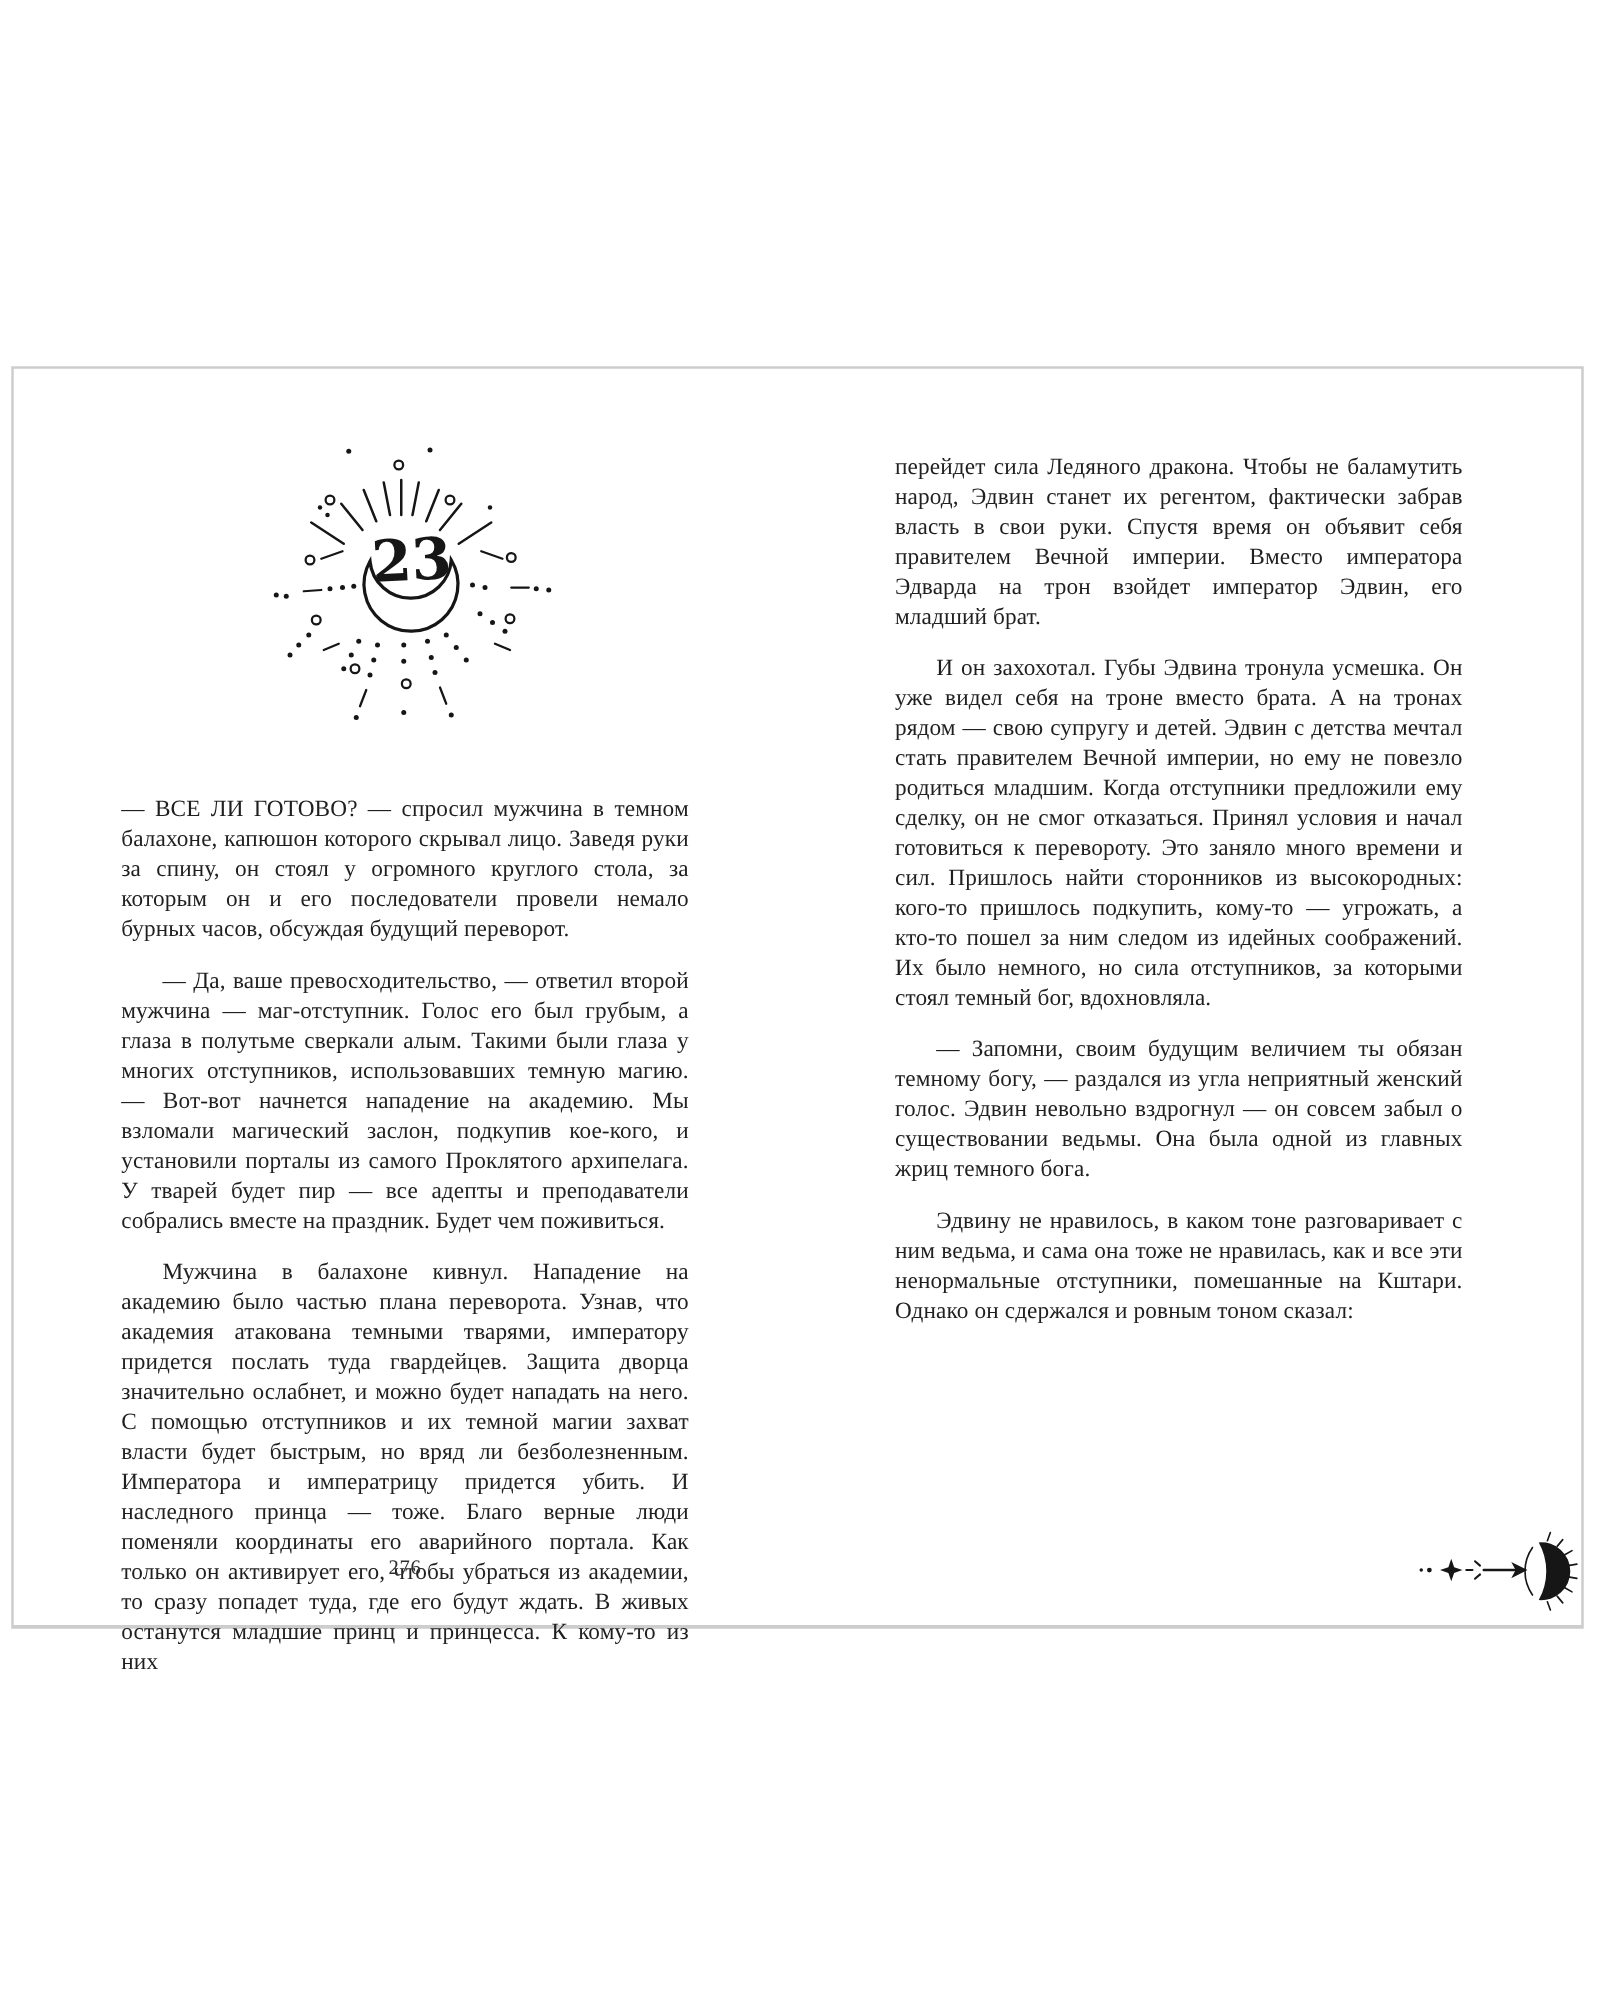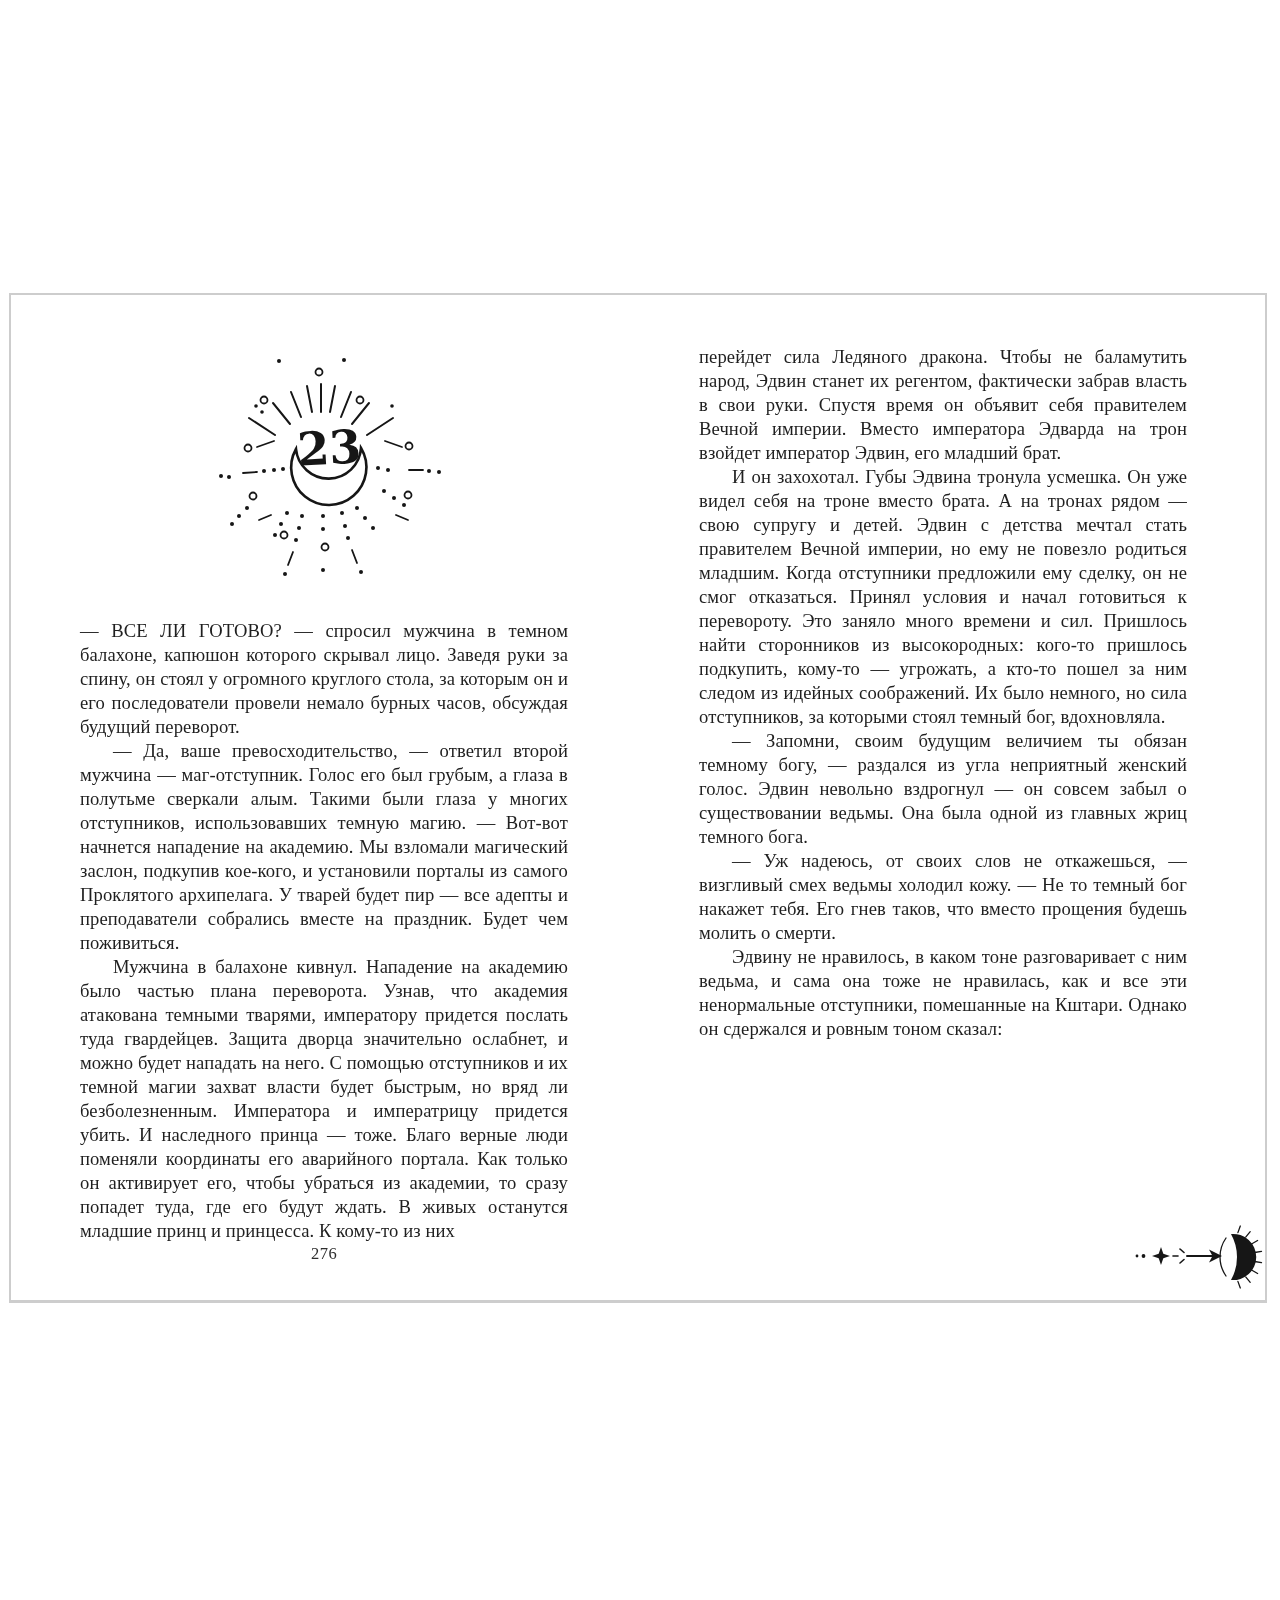--- a/index.html
+++ b/index.html
@@ -25,21 +25,21 @@
   }
   .col {
     position: absolute;
     width: 488px;
     font-size: 18.6px;
     line-height: 24px;
     text-align: justify;
     letter-spacing: 0.1px;
     color: #1f1f1f;
   }
-  .col p { margin: 0; padding: 0; }
+  .col p { margin: 17px; padding: 0; }
   .col p.ind { text-indent: 33px; }
   .col-left  { left: 80px;  top: 619px; }
   .col-right { left: 699px; top: 345px; }
   .chapter-ornament {
     position: absolute;
     left: 199px;
     top: 348px;
     width: 250px;
     height: 230px;
   }
@@ -162,21 +162,20 @@
   <div class="col col-left">
     <p>— ВСЕ ЛИ ГОТОВО? — спросил мужчина в темном балахоне, капюшон которого скрывал лицо. Заведя руки за спину, он стоял у огромного круглого стола, за которым он и его последователи провели немало бурных часов, обсуждая будущий переворот.</p>
     <p class="ind">— Да, ваше превосходительство, — ответил второй мужчина — маг-отступник. Голос его был грубым, а глаза в полутьме сверкали алым. Такими были глаза у многих отступников, использовавших темную магию. — Вот-вот начнется нападение на академию. Мы взломали магический заслон, подкупив кое-кого, и установили порталы из самого Проклятого архипелага. У тварей будет пир — все адепты и преподаватели собрались вместе на праздник. Будет чем поживиться.</p>
     <p class="ind">Мужчина в балахоне кивнул. Нападение на академию было частью плана переворота. Узнав, что академия атакована темными тварями, императору придется послать туда гвардейцев. Защита дворца значительно ослабнет, и можно будет нападать на него. С помощью отступников и их темной магии захват власти будет быстрым, но вряд ли безболезненным. Императора и императрицу придется убить. И наследного принца — тоже. Благо верные люди поменяли координаты его аварийного портала. Как только он активирует его, чтобы убраться из академии, то сразу попадет туда, где его будут ждать. В живых останутся младшие принц и принцесса. К кому-то из них</p>
   </div>
 
   <div class="col col-right">
     <p>перейдет сила Ледяного дракона. Чтобы не баламутить народ, Эдвин станет их регентом, фактически забрав власть в свои руки. Спустя время он объявит себя правителем Вечной империи. Вместо императора Эдварда на трон взойдет император Эдвин, его младший брат.</p>
     <p class="ind">И он захохотал. Губы Эдвина тронула усмешка. Он уже видел себя на троне вместо брата. А на тронах рядом — свою супругу и детей. Эдвин с детства мечтал стать правителем Вечной империи, но ему не повезло родиться младшим. Когда отступники предложили ему сделку, он не смог отказаться. Принял условия и начал готовиться к перевороту. Это заняло много времени и сил. Пришлось найти сторонников из высокородных: кого-то пришлось подкупить, кому-то — угрожать, а кто-то пошел за ним следом из идейных соображений. Их было немного, но сила отступников, за которыми стоял темный бог, вдохновляла.</p>
     <p class="ind">— Запомни, своим будущим величием ты обязан темному богу, — раздался из угла неприятный женский голос. Эдвин невольно вздрогнул — он совсем забыл о существовании ведьмы. Она была одной из главных жриц темного бога.</p>
-    <p class="ind">— Уж надеюсь, от своих слов не откажешься, — визгливый смех ведьмы холодил кожу. — Не то темный бог накажет тебя. Его гнев таков, что вместо прощения будешь молить о смерти.</p>
     <p class="ind">Эдвину не нравилось, в каком тоне разговаривает с ним ведьма, и сама она тоже не нравилась, как и все эти ненормальные отступники, помешанные на Кштари. Однако он сдержался и ровным тоном сказал:</p>
   </div>
 
   <div class="page-num pn-left">276</div>
 
   <svg class="end-ornament" viewBox="0 0 130 68" aria-hidden="true">
     <g class="ink-fill">
       <circle cx="3" cy="33" r="1.4"></circle>
       <circle cx="9.5" cy="33" r="1.9"></circle>
     </g>

